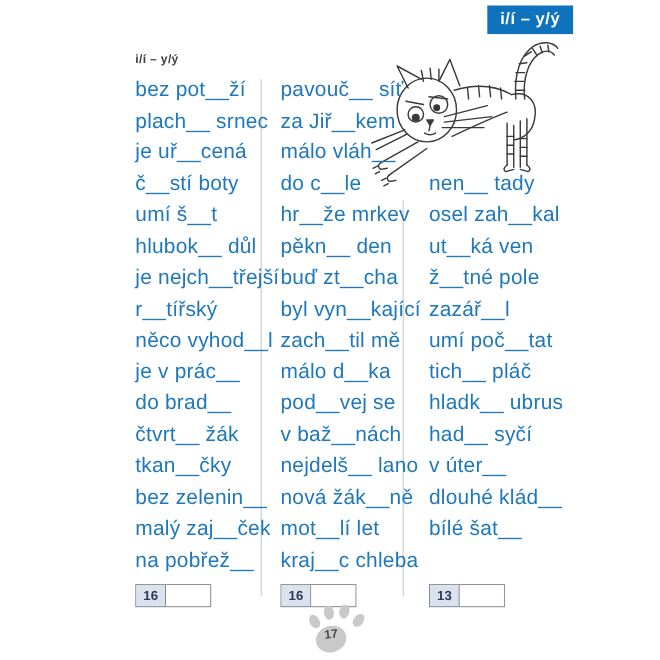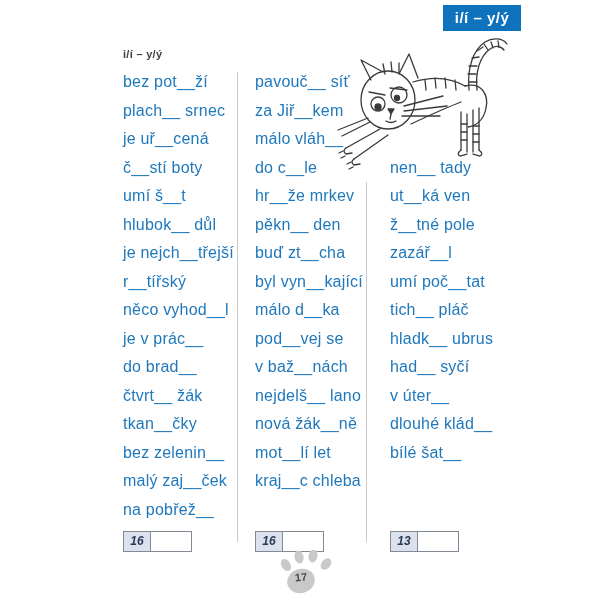--- a/index.html
+++ b/index.html
@@ -15,30 +15,30 @@
     position:absolute;left:123px;top:48px;
     font-size:11px;font-weight:bold;color:#3f3f3f;letter-spacing:.3px;
   }
 
   .divider{position:absolute;width:1px;background:#c9c9c9;}
   .divider.d1{left:237px;top:72px;height:470px;}
   .divider.d2{left:366px;top:182px;height:360px;}
 
   .column{position:absolute;width:118px;}
   .column .word{
-    height:28.5px;line-height:28.5px;font-size:16px;color:#1f78bc;
+    height:28.5px;line-height:28.5px;font-size:19px;color:#1f78bc;
     letter-spacing:.2px;white-space:nowrap;
   }
   .col1{left:123px;top:68px;}
   .col2{left:255px;top:68px;}
   .col3{left:390px;top:153.5px;}
 
   .score-box{
     position:absolute;top:531px;display:flex;height:19px;
-    border:1.5px solid #828a96;background:#ffffff;box-sizing:content-box;font-style:italic;
+    border:1.5px solid #828a96;background:#ffffff;box-sizing:content-box;
   }
   .score-box .num{
     width:26px;background:#dbe2ee;border-right:1.5px solid #828a96;
     font-size:12px;font-weight:bold;color:#2b3a55;text-align:center;line-height:19px;
   }
   .score-box .blank{width:40px;background:#ffffff;}
   .sb1{left:123px;} .sb2{left:255px;} .sb3{left:390px;}
 
   .cat{position:absolute;left:333px;top:30px;width:200px;height:140px;}
   .paw{position:absolute;left:276px;top:550px;width:64px;height:48px;}
@@ -115,30 +115,32 @@
     </div>
   <div class="column col2">
       <div class="word">pavouč__ síť</div>
       <div class="word">za Jiř__kem</div>
       <div class="word">málo vláh__</div>
       <div class="word">do c__le</div>
       <div class="word">hr__že mrkev</div>
       <div class="word">pěkn__ den</div>
       <div class="word">buď zt__cha</div>
       <div class="word">byl vyn__kající</div>
+      <div class="word">zach__til mě</div>
       <div class="word">málo d__ka</div>
       <div class="word">pod__vej se</div>
       <div class="word">v baž__nách</div>
       <div class="word">nejdelš__ lano</div>
       <div class="word">nová žák__ně</div>
       <div class="word">mot__lí let</div>
       <div class="word">kraj__c chleba</div>
     </div>
   <div class="column col3">
       <div class="word">nen__ tady</div>
+      <div class="word">osel zah__kal</div>
       <div class="word">ut__ká ven</div>
       <div class="word">ž__tné pole</div>
       <div class="word">zazář__l</div>
       <div class="word">umí poč__tat</div>
       <div class="word">tich__ pláč</div>
       <div class="word">hladk__ ubrus</div>
       <div class="word">had__ syčí</div>
       <div class="word">v úter__</div>
       <div class="word">dlouhé klád__</div>
       <div class="word">bílé šat__</div>

